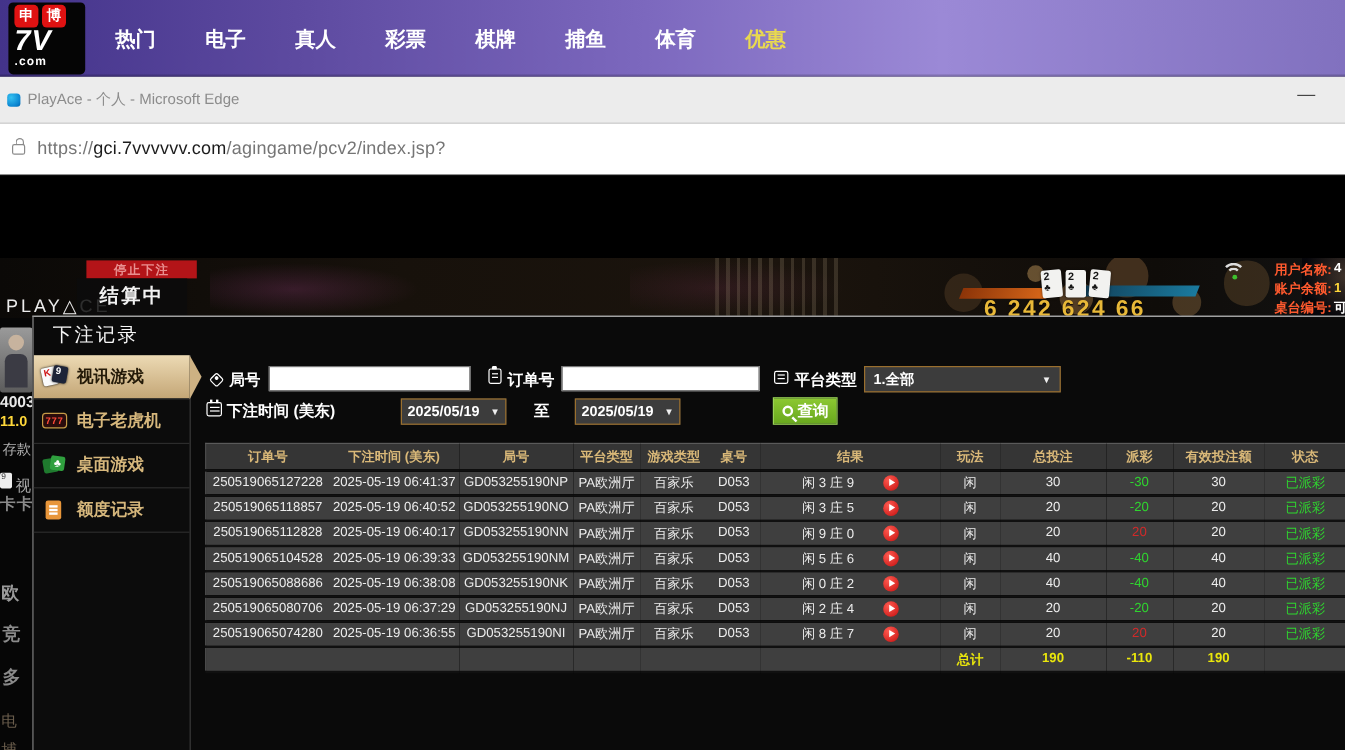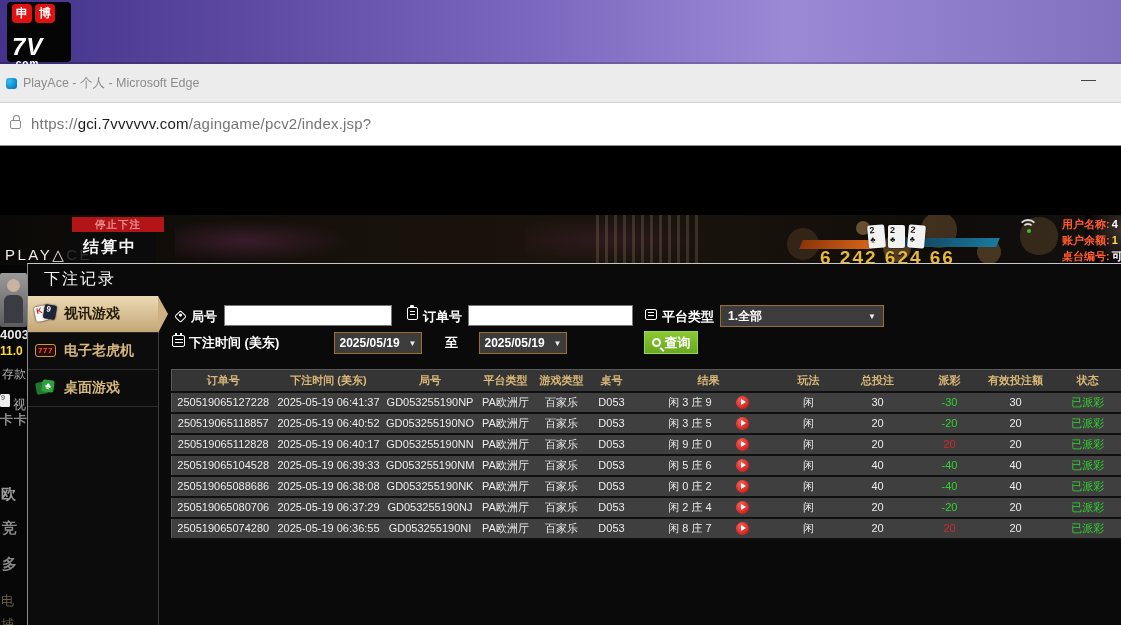--- a/index.html
+++ b/index.html
@@ -6,21 +6,21 @@
   *{box-sizing:border-box;font-family:"Liberation Sans","DejaVu Sans",sans-serif;}
   #app{position:relative;width:1121px;height:625px;background:#000;overflow:hidden;}
 
   
   .topnav{position:absolute;left:0;top:0;width:1121px;height:64px;
     background:linear-gradient(90deg,#43338a 0%,#5d4aa0 22%,#7c68be 48%,#9b89d6 70%,#8171bf 100%);
     border-bottom:2px solid rgba(0,0,0,.18);}
   .logo{position:absolute;left:7px;top:2px;width:64px;height:60px;background:#050505;border-radius:4px;padding:2px 3px;}
   .logo-badges{display:flex;gap:3px;margin-left:2px;}
   .logo-badge{width:20px;height:19px;background:#e01212;border-radius:4px;color:#fff;font-size:12px;font-weight:bold;display:flex;align-items:center;justify-content:center;}
-  .logo-main{color:#fff;font-size:24px;font-weight:900;font-style:italic;letter-spacing:1px;line-height:24px;margin-left:2px;margin-top:12px;}
+  .logo-main{color:#fff;font-size:24px;font-weight:900;font-style:italic;letter-spacing:1px;line-height:24px;margin-left:2px;}
   .logo-suffix{color:#fff;font-size:10px;font-weight:bold;letter-spacing:1px;line-height:9px;margin-left:2px;}
   .nav-items{position:absolute;left:96px;top:0;height:64px;display:flex;gap:41px;align-items:center;}
   .nav-item{width:34px;text-align:center;color:#fff;font-size:17px;font-weight:bold;cursor:pointer;white-space:nowrap;}
   .nav-item.active{color:#e9d94f;}
 
   
   .titlebar{position:absolute;left:0;top:64px;width:1121px;height:39px;background:#ececec;border-bottom:1px solid #d2d2d2;}
   .edge-icon{position:absolute;left:6px;top:14px;width:11px;height:11px;border-radius:3px;
     background:radial-gradient(circle at 30% 30%,#35c1f1,#0a84d0 70%,#0062a8);}
   .win-title{position:absolute;left:23px;top:11px;font-size:12.5px;color:#8c8c8c;}
@@ -146,20 +146,30 @@
 
   <header class="topnav">
     <div class="logo">
       <div class="logo-badges">
         <span class="logo-badge">申</span>
         <span class="logo-badge">博</span>
       </div>
       <div class="logo-main">7V</div>
       <div class="logo-suffix">.com</div>
     </div>
+    <nav class="nav-items" id="nav-items">
+        <div class="nav-item">热门</div>
+        <div class="nav-item">电子</div>
+        <div class="nav-item">真人</div>
+        <div class="nav-item">彩票</div>
+        <div class="nav-item">棋牌</div>
+        <div class="nav-item">捕鱼</div>
+        <div class="nav-item">体育</div>
+        <div class="nav-item active">优惠</div>
+      </nav>
   </header>
 
   <div class="titlebar">
     <span class="edge-icon"></span>
     <span class="win-title">PlayAce - 个人 - Microsoft Edge</span>
     <span class="win-min">—</span>
   </div>
 
   <div class="urlbar">
     <span class="lock-icon"></span>
@@ -229,20 +239,24 @@
           <span class="sb-icon ic-cards"></span>
           <span class="sb-label">视讯游戏</span>
         </div>
         <div class="sb-item">
           <span class="sb-icon ic-slot"></span>
           <span class="sb-label">电子老虎机</span>
         </div>
         <div class="sb-item">
           <span class="sb-icon ic-table"></span>
           <span class="sb-label">桌面游戏</span>
+        </div>
+        <div class="sb-item">
+          <span class="sb-icon ic-doc"></span>
+          <span class="sb-label">额度记录</span>
         </div>
       </aside>
 
     <span class="icon-tag" style="left:148px;top:48px;"></span>
     <span class="flabel" style="left:163px;top:44px;">局号</span>
     <input class="ftext" style="left: 196px; top: 41px; width: 168px;" value="">
     <span class="icon-clip" style="left:379px;top:43px;"></span>
     <span class="flabel" style="left:395px;top:44px;">订单号</span>
     <input class="ftext" style="left: 440px; top: 41px; width: 165px;" value="">
     <span class="icon-list" style="left:617px;top:45px;"></span>
@@ -425,16 +439,30 @@
                 <span>闲 8 庄 7</span>
                 <span class="play-btn"></span>
               </div>
             </td>
             <td>闲</td>
             <td>20</td>
             <td class="pos">20</td>
             <td>20</td>
             <td class="status">已派彩</td>
           </tr>
+          <tr>
+            <td></td>
+            <td></td>
+            <td></td>
+            <td></td>
+            <td></td>
+            <td></td>
+            <td></td>
+            <td class="sum">总计</td>
+            <td class="sum">190</td>
+            <td class="sum">-110</td>
+            <td class="sum">190</td>
+            <td></td>
+          </tr>
         </tbody>
     </table>
   </div>
 </div>
 
 </body></html>

